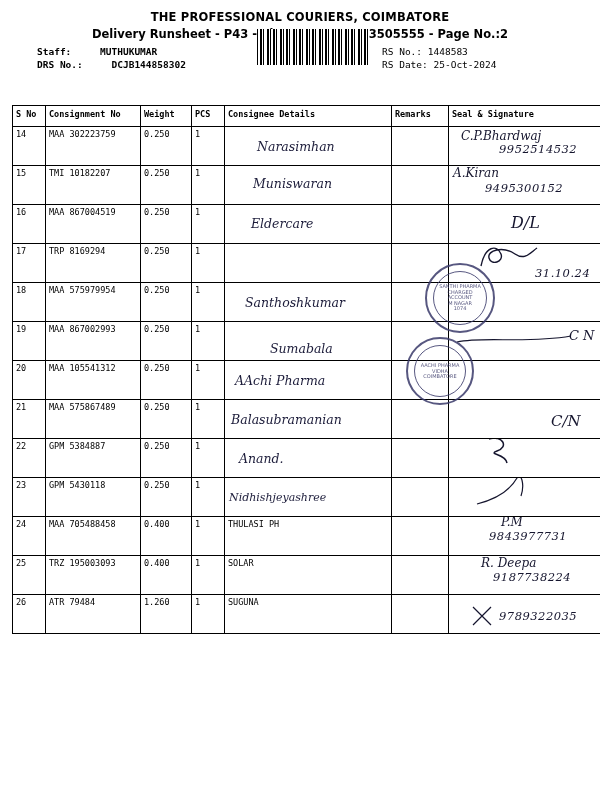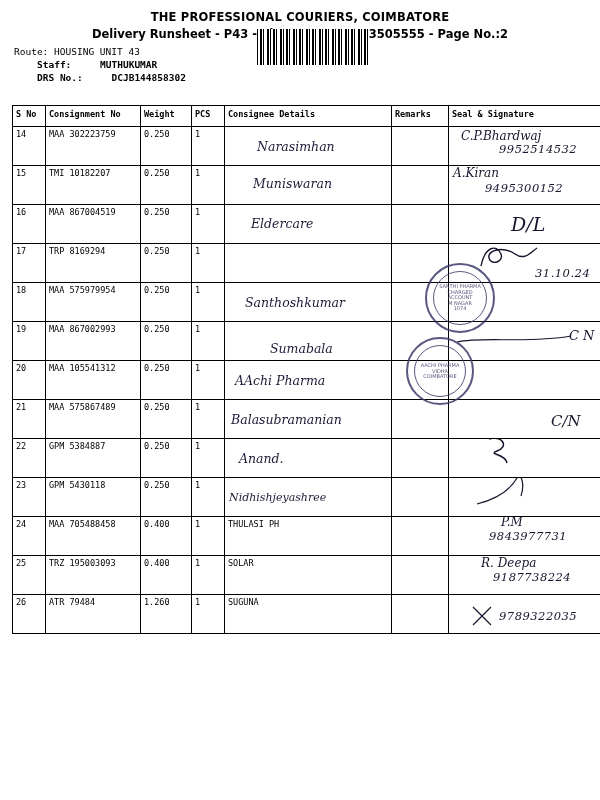--- a/index.html
+++ b/index.html
@@ -162,37 +162,43 @@
 <body>
 
 <div class="page">
 
   <div class="title">THE PROFESSIONAL COURIERS, COIMBATORE</div>
   <div class="subtitle">Delivery Runsheet - P43 - Phone No.:0422-3505555 - Page No.:2</div>
 
   <div class="meta">
     <div class="meta-left">
       <div>
-        <span>Route:</span>
-        <span>HOUSING UNIT 43</span>
-      </div>
-      <div>
         <b>Staff:</b>
         <b>MUTHUKUMAR</b>
       </div>
       <div>
         <b>DRS No.:</b>
         <b>DCJB144858302</b>
       </div>
     </div>
 
     <div class="barcode">
       <div class="barcode-bars"></div>
     </div>
 
+    <div class="meta-right">
+      <div>
+        <span>RS No.:</span>
+        <span>1448583</span>
+      </div>
+      <div>
+        <span>RS Date:</span>
+        <span>25-Oct-2024</span>
+      </div>
+    </div>
   </div>
 
   <table class="runsheet">
     <thead>
       <tr>
         <th class="sno" style="width:26px">S No</th>
         <th class="cno" style="width:88px">Consignment No</th>
         <th class="wt" style="width:44px">Weight</th>
         <th class="pcs" style="width:26px">PCS</th>
         <th class="cd" style="width:160px">Consignee Details</th>
@@ -235,21 +241,21 @@
       <tr class="datarow tall">
         <td class="sno">16</td>
         <td class="cno">MAA 867004519</td>
         <td class="wt">0.250</td>
         <td class="pcs">1</td>
         <td class="cd cell-rel">
           <span class="hand ink-abs" style="left:26px;top:11px;">Eldercare</span>
         </td>
         <td class="rem"></td>
         <td class="sig cell-rel">
-          <span class="sig-ink ink-abs" style="left:62px;top:8px;font-size:19px;">D/L</span>
+          <span class="sig-ink ink-abs" style="left:62px;top:8px;font-size:16px;">D/L</span>
         </td>
       </tr>
 
       <tr class="datarow tall">
         <td class="sno">17</td>
         <td class="cno">TRP 8169294</td>
         <td class="wt">0.250</td>
         <td class="pcs">1</td>
         <td class="cd cell-rel">
           <span class="hand ink-abs" style="left:28px;top:12px;margin-top:48px;">Hemanth</span>

